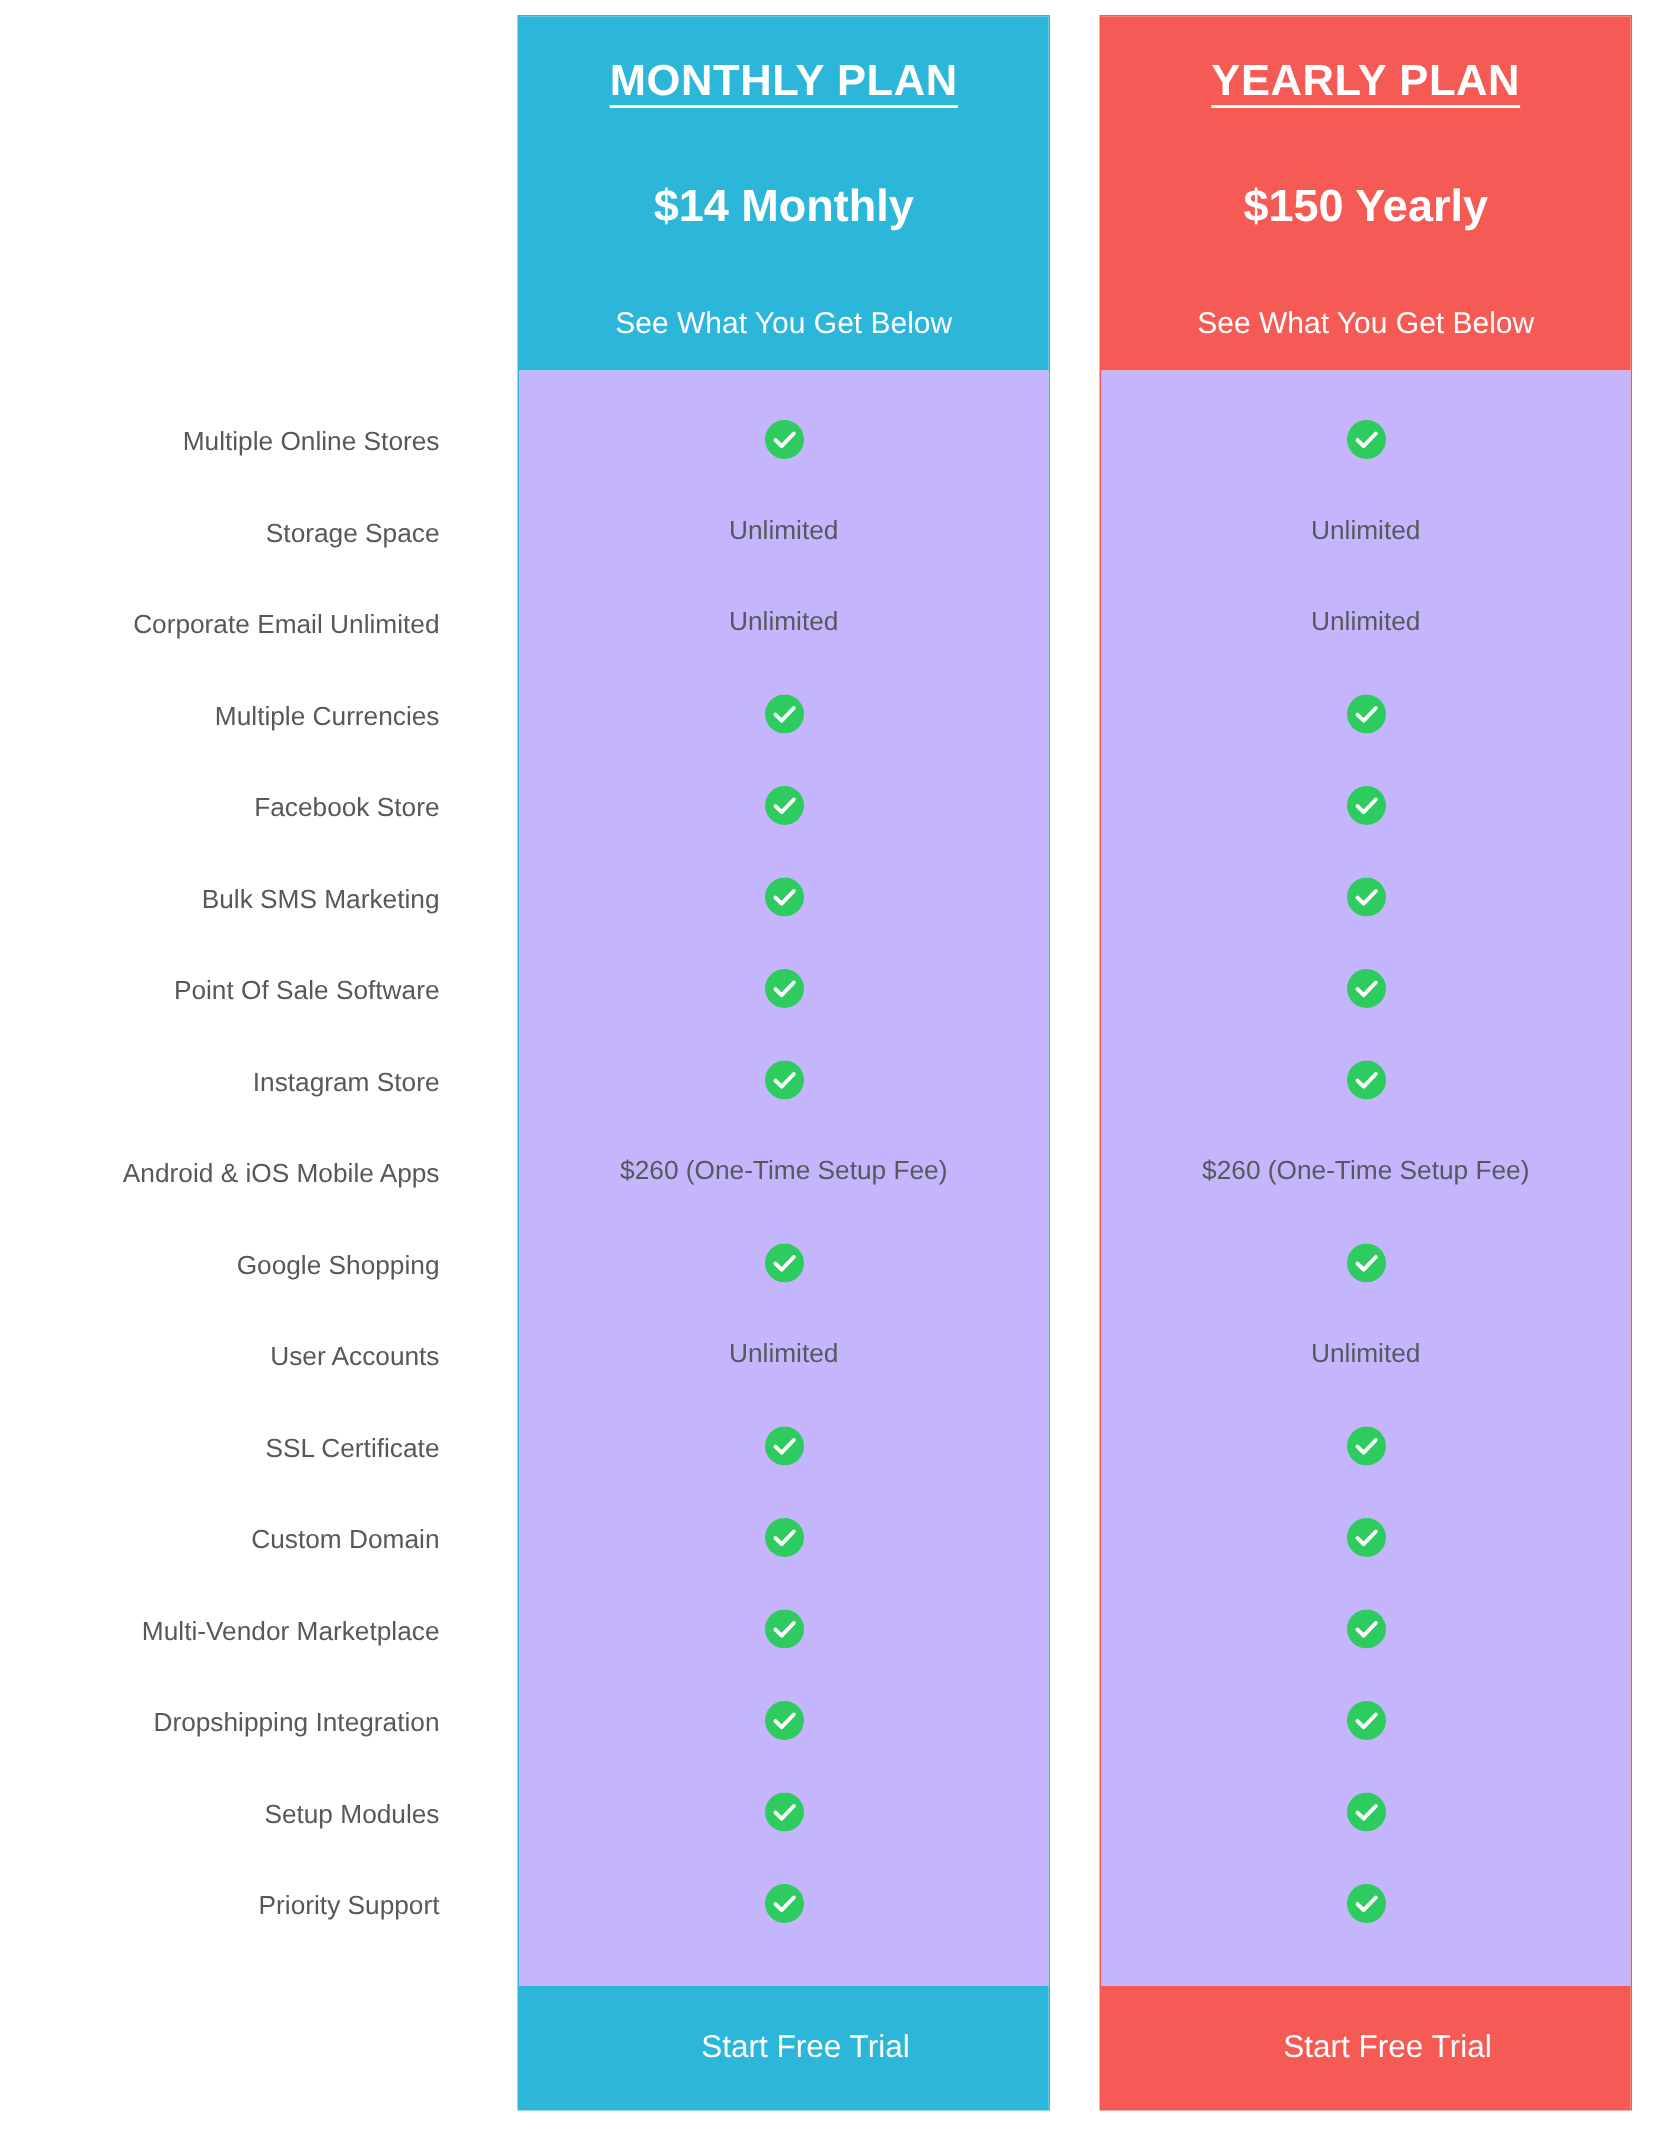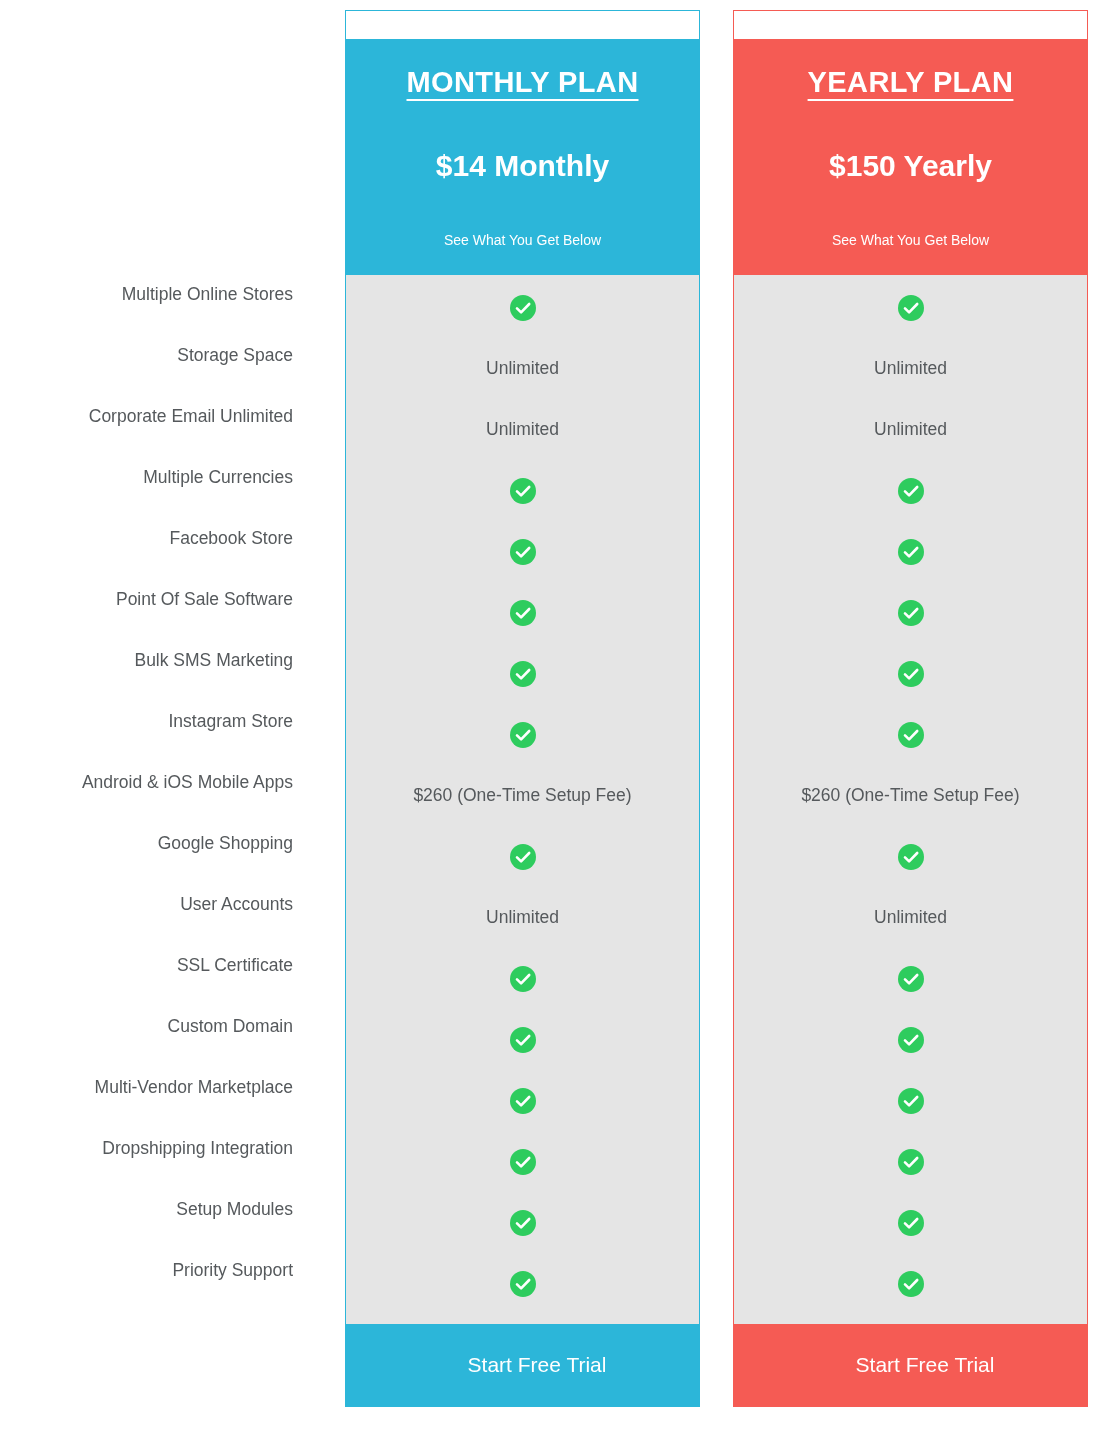--- a/index.html
+++ b/index.html
@@ -50,21 +50,20 @@
   }
   #plan-card-monthly { left: 345px; border: 1px solid #2CB6D9; }
   #plan-card-yearly  { left: 733px; border: 1px solid #F55B54; }
 
   .plan-header {
     height: 236px;
     flex: 0 0 236px;
     color: #ffffff;
     text-align: center;
     padding-top: 26px;
-    margin-top: 28px;
   }
   #plan-card-monthly .plan-header { background: #2CB6D9; }
   #plan-card-yearly  .plan-header { background: #F55B54; }
 
   .plan-name {
     font-size: 29px;
     font-weight: bold;
     letter-spacing: 0.4px;
     text-decoration: underline;
     text-underline-offset: 7px;
@@ -72,30 +71,30 @@
     line-height: 1.2;
   }
   .plan-price {
     margin-top: 48px;
     font-size: 30px;
     font-weight: bold;
     line-height: 1.2;
   }
   .plan-subtitle {
     margin-top: 48px;
-    font-size: 14px;
+    font-size: 20px;
     font-weight: normal;
     line-height: 1.2;
   }
 
   
   .plan-values {
     flex: 1 1 auto;
-    padding-top: 2px;
-    background: #e5e5e5;
+    padding-top: 15px;
+    background: #c4b5fd;
   }
   .value-cell {
     height: 61px;
     display: flex;
     align-items: center;
     justify-content: center;
     font-size: 17.5px;
     color: #55595c;
     white-space: nowrap;
   }
@@ -128,22 +127,22 @@
 <body>
 
 <div id="pricing-table">
 
   <div class="feature-column" id="feature-column">
       <div class="feature-label">Multiple Online Stores</div>
       <div class="feature-label">Storage Space</div>
       <div class="feature-label">Corporate Email Unlimited</div>
       <div class="feature-label">Multiple Currencies</div>
       <div class="feature-label">Facebook Store</div>
+      <div class="feature-label">Bulk SMS Marketing</div>
       <div class="feature-label">Point Of Sale Software</div>
-      <div class="feature-label">Bulk SMS Marketing</div>
       <div class="feature-label">Instagram Store</div>
       <div class="feature-label">Android &amp; iOS Mobile Apps</div>
       <div class="feature-label">Google Shopping</div>
       <div class="feature-label">User Accounts</div>
       <div class="feature-label">SSL Certificate</div>
       <div class="feature-label">Custom Domain</div>
       <div class="feature-label">Multi-Vendor Marketplace</div>
       <div class="feature-label">Dropshipping Integration</div>
       <div class="feature-label">Setup Modules</div>
       <div class="feature-label">Priority Support</div>

